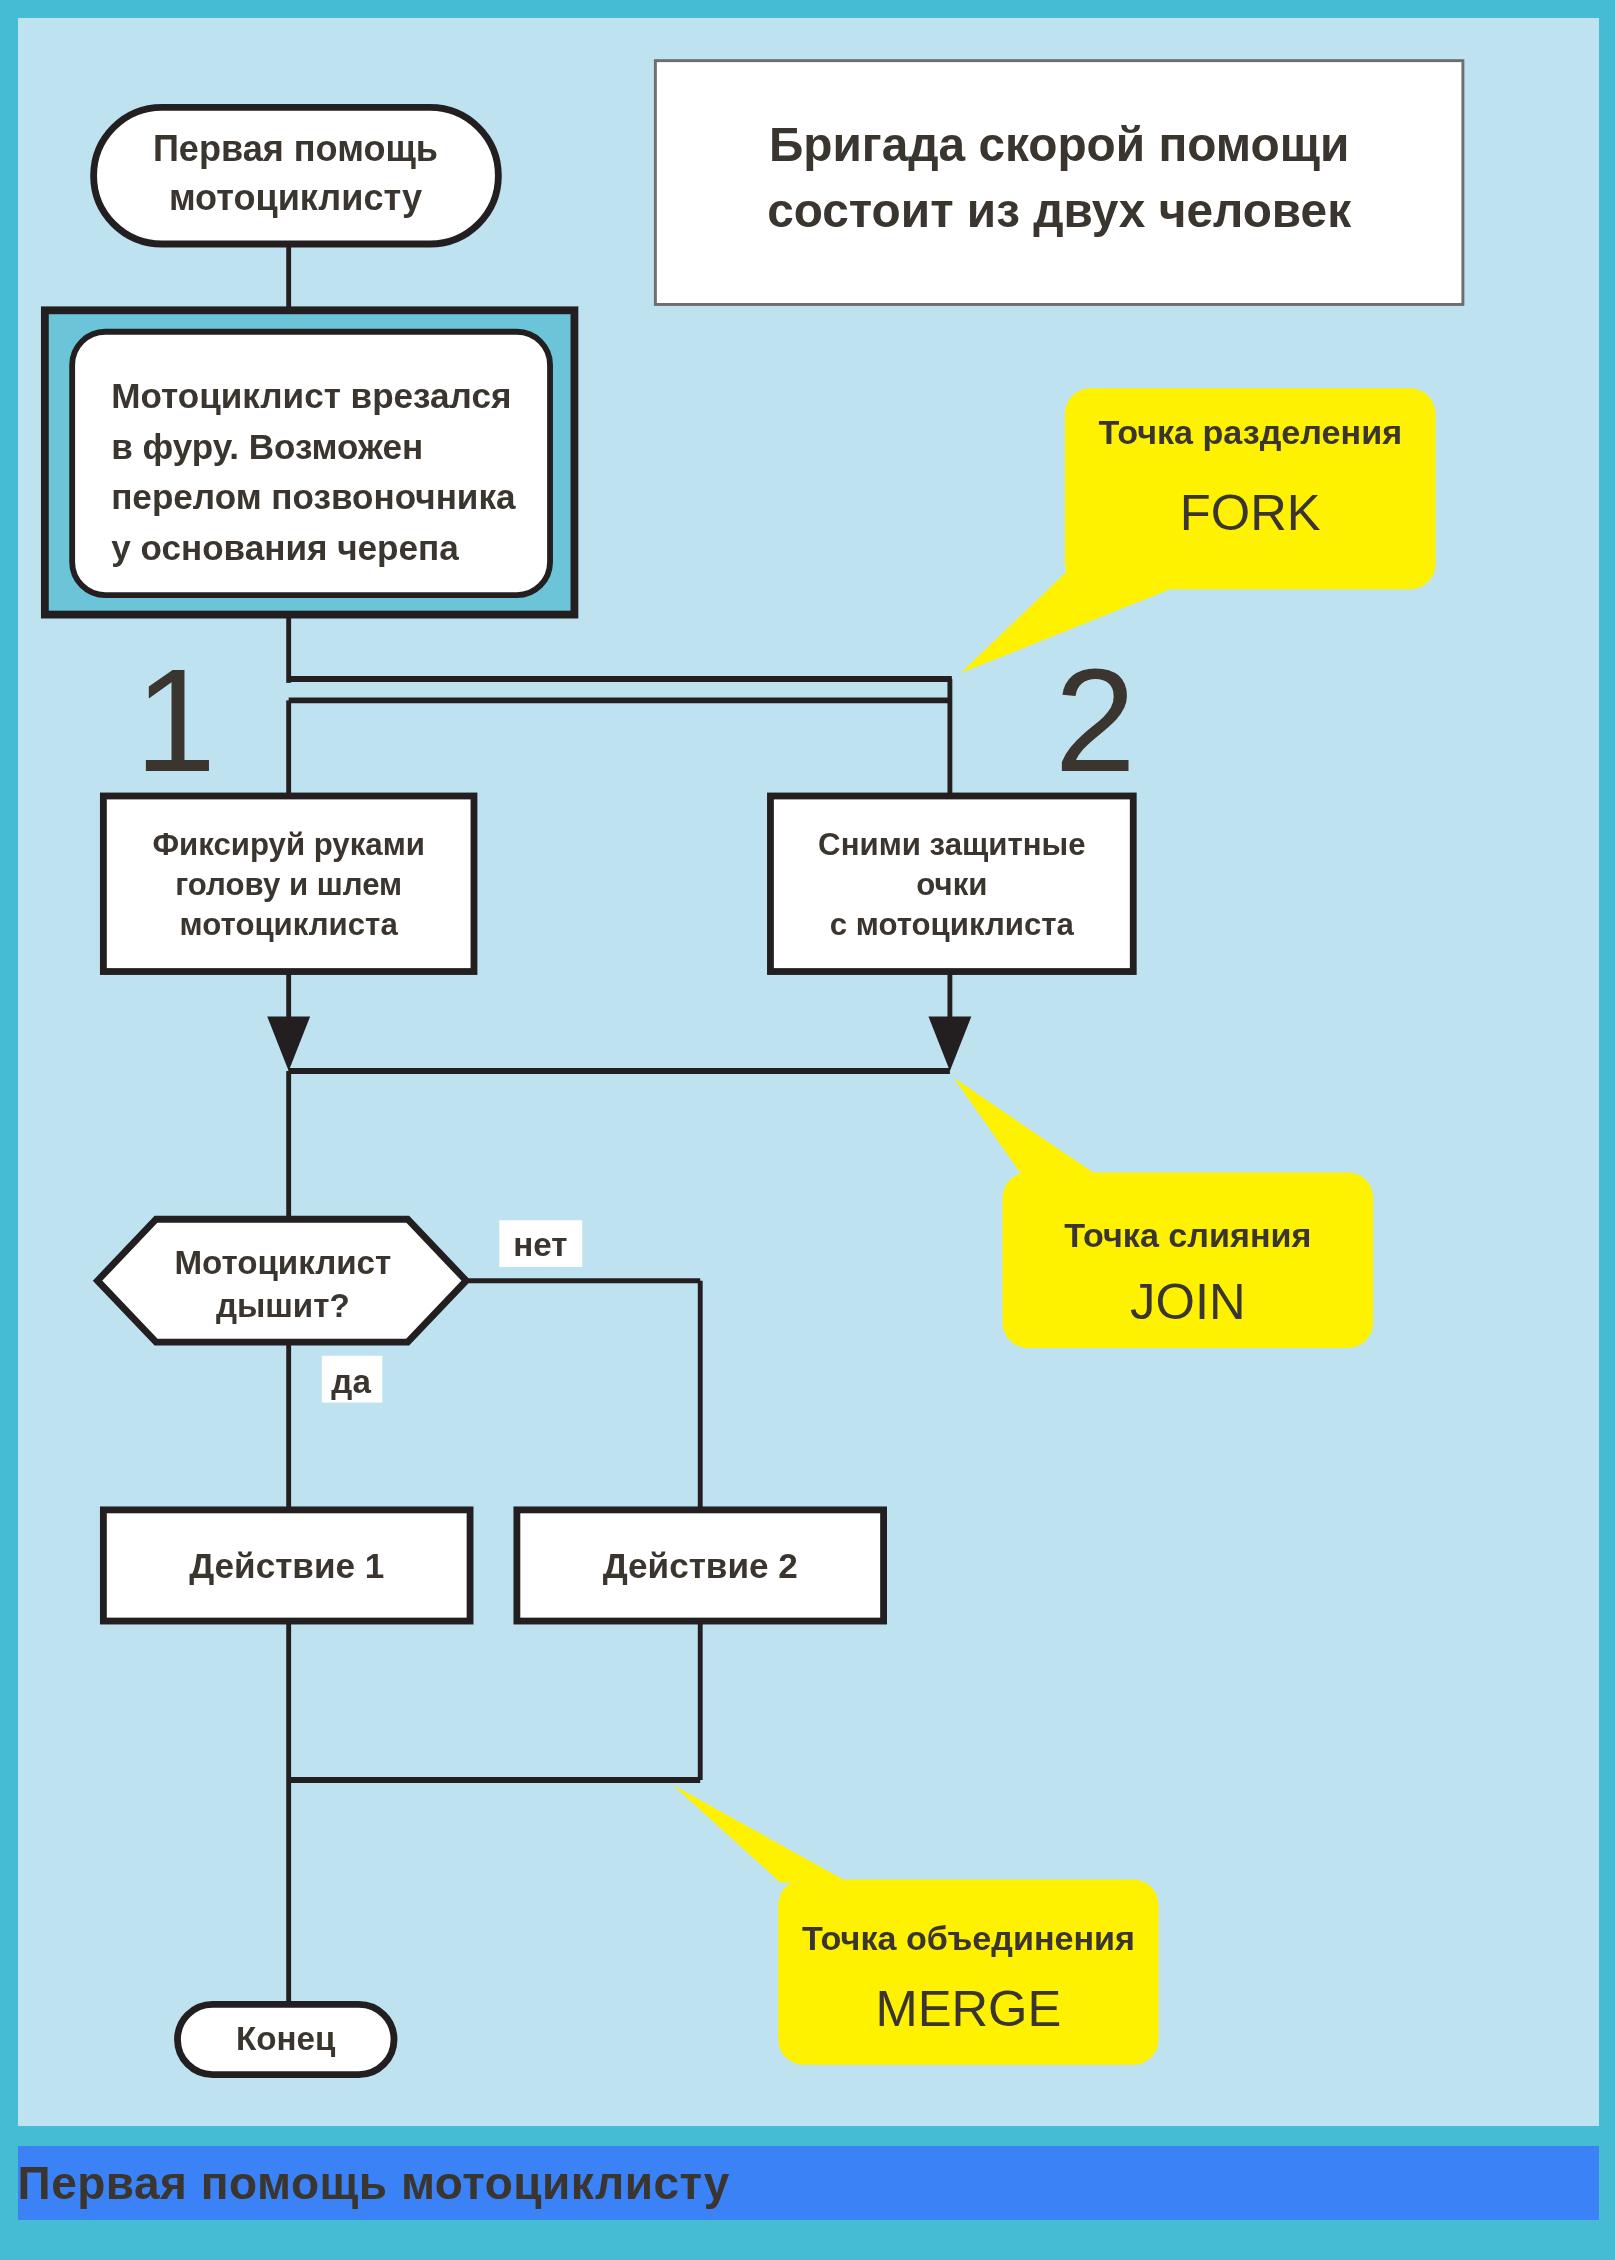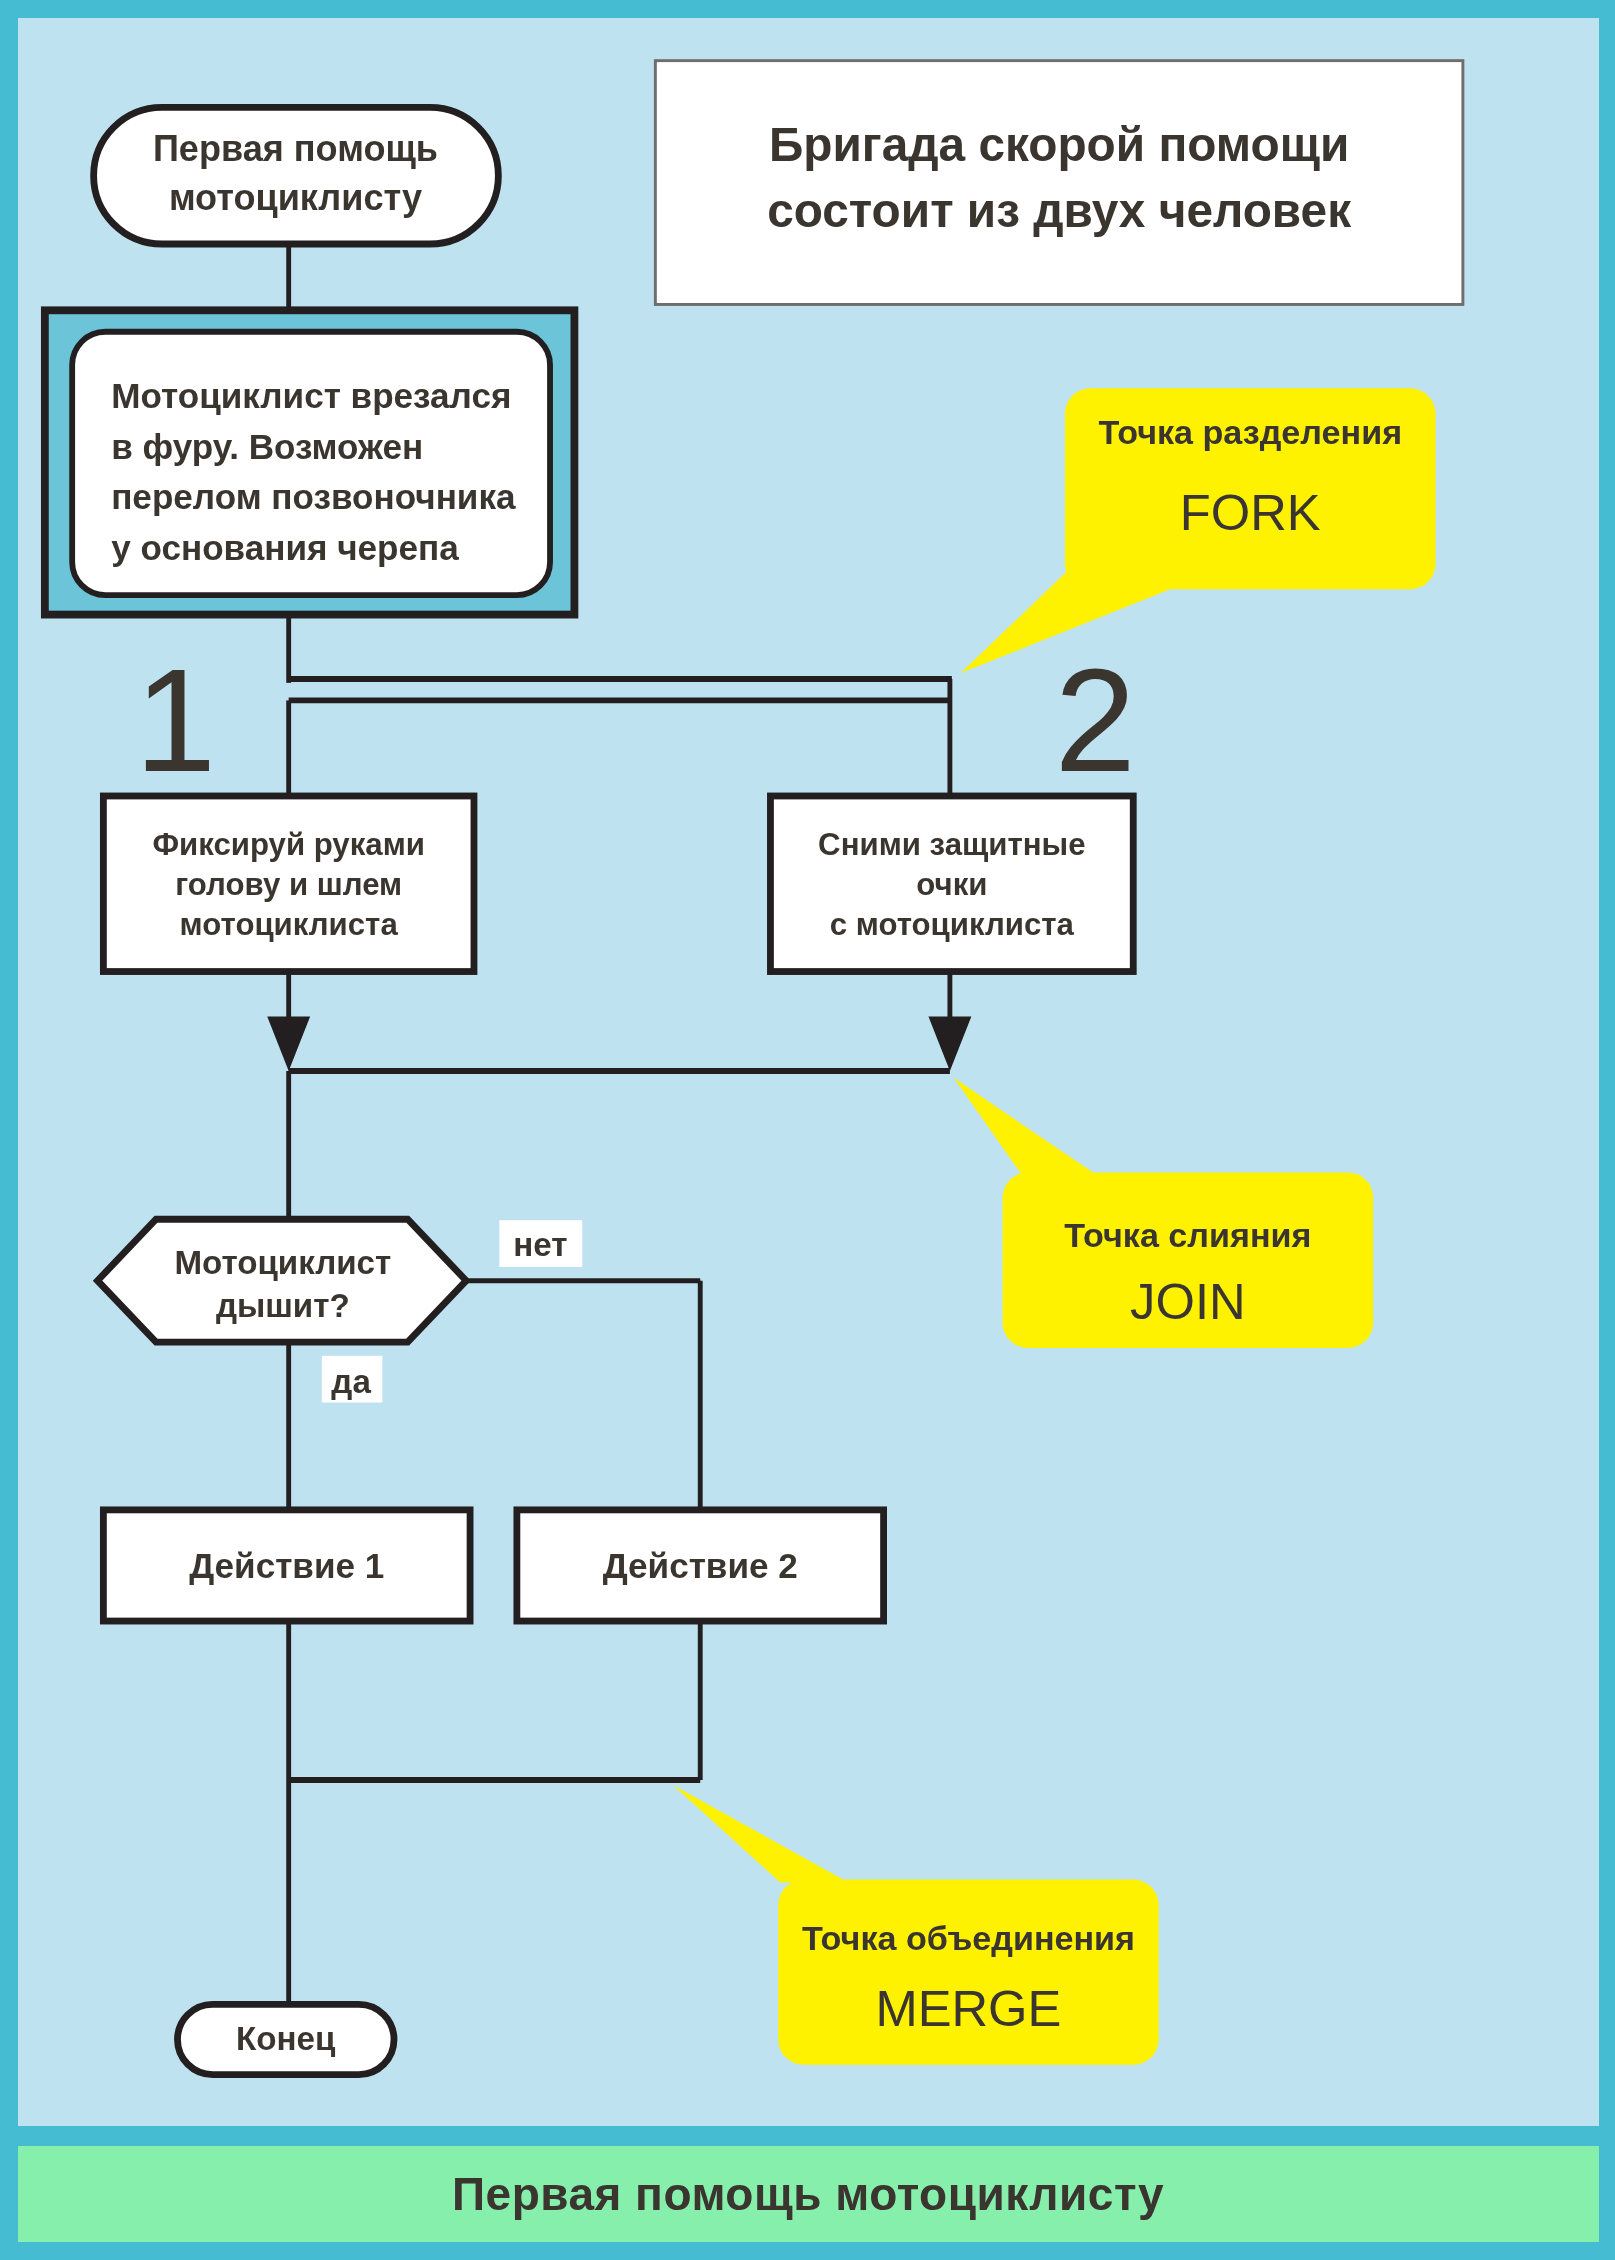--- a/index.html
+++ b/index.html
@@ -31,25 +31,25 @@
     top: 17.6px;
     width: 1581px;
     height: 2108px;
     background: #BFE2F1;
   }
   .footer-bar {
     position: absolute;
     left: 17.6px;
     top: 2146px;
     width: 1581px;
-    height: 96px;
-    background: #86efac;
+    height: 74px;
+    background: #3b82f6;
     display: flex;
     align-items: center;
-    justify-content: center;
+    justify-content: flex-start;
   }
   .footer-text {
     font-size: 46px;
     color: #3A352F;
     font-weight: bold;
     letter-spacing: 0.5px;
     font-family: "Liberation Sans", sans-serif;
   }
   svg.diagram {
     position: absolute;

